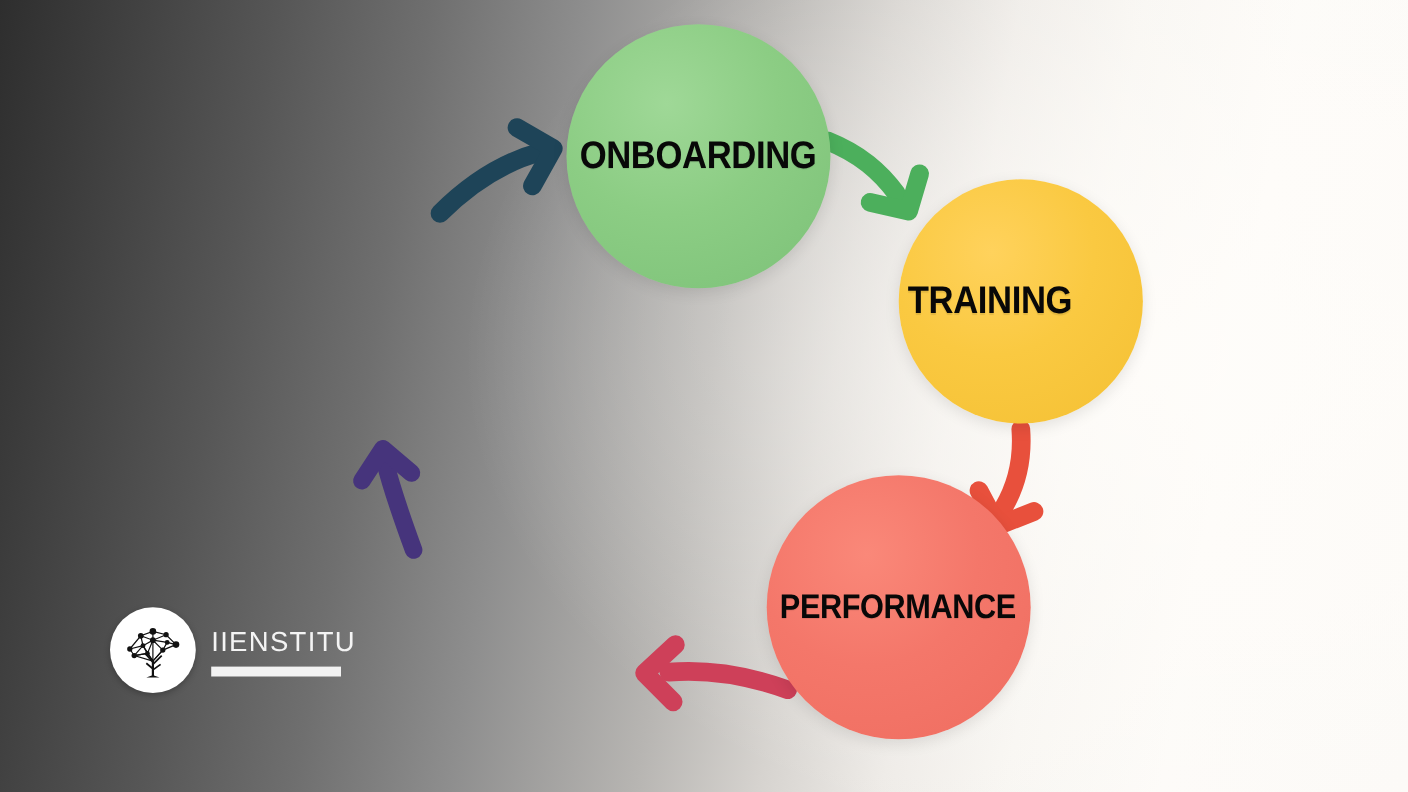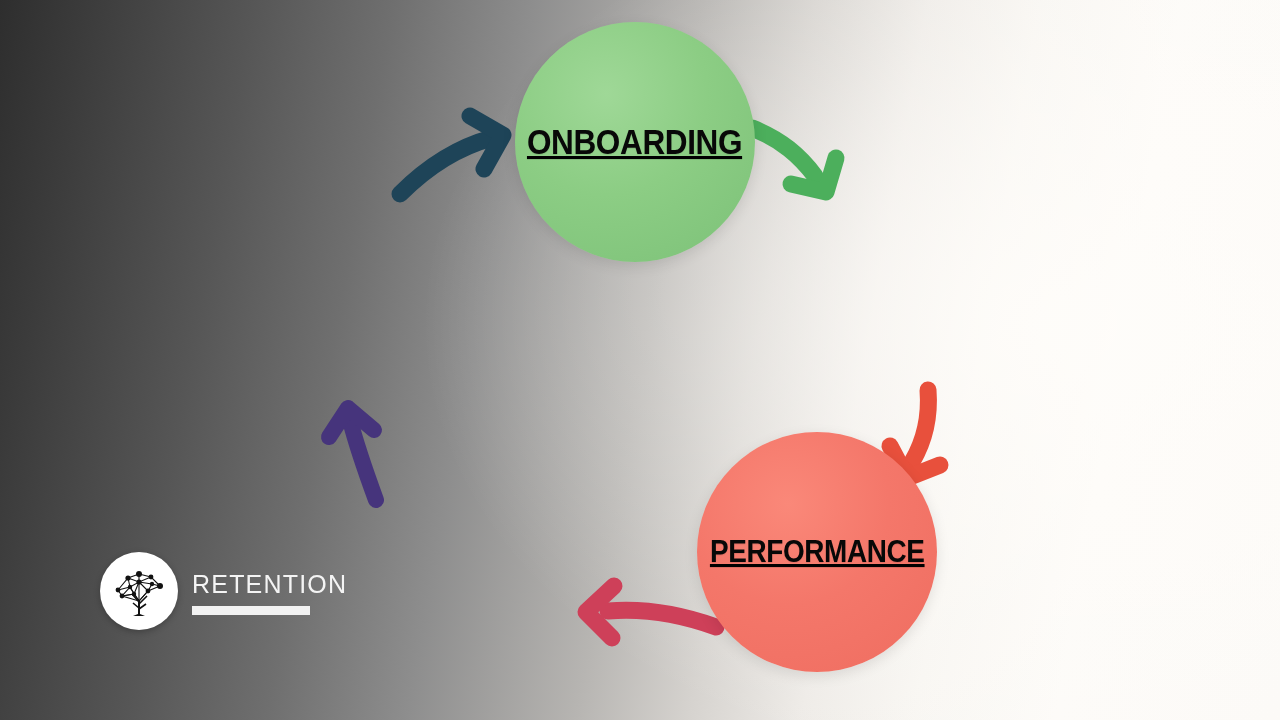--- a/index.html
+++ b/index.html
@@ -38,23 +38,22 @@
         rgba(255,253,250,0.25) 45%,
         rgba(255,253,250,0) 70%);
   }
 
   
   .node {
     position: absolute;
     border-radius: 50%;
     display: flex;
     align-items: center;
-    justify-content: center;
+    justify-content: flex-start;
     box-sizing: border-box;
-    text-decoration: underline;
   }
   .node .label {
     color: #080808;
     font-weight: 700;
     font-family: "Liberation Sans Narrow", "Liberation Sans", sans-serif;
     letter-spacing: -0.4px;
     white-space: nowrap;
     transform: scaleX(0.9);
     text-shadow: 0 1px 1px rgba(0,0,0,0.10);
   }
@@ -166,20 +165,23 @@
       <path d="M 376 500 C 365 470, 356 444, 350 420" fill="none" stroke="#46347c" stroke-width="16" stroke-linecap="round"></path>
       <path d="M 329 437 L 348 408 L 374 430" fill="none" stroke="#46347c" stroke-width="16" stroke-linecap="round" stroke-linejoin="round"></path>
     </g>
   </svg>
 
 
   <div class="node" id="node-onboarding">
     <span class="label">ONBOARDING</span>
   </div>
 
+  <div class="node" id="node-training">
+    <span class="label">TRAINING</span>
+  </div>
 
   <div class="node" id="node-performance">
     <span class="label">PERFORMANCE</span>
   </div>
 
 
   <div id="logo">
     <div id="logo-mark">
       <svg width="62" height="62" viewBox="0 0 62 62" xmlns="http://www.w3.org/2000/svg">
         <g stroke="#111111" stroke-width="1.1" fill="none">
@@ -205,18 +207,18 @@
           <circle cx="44" cy="24" r="2.2"></circle>
           <circle cx="14" cy="36" r="2.4"></circle>
           <circle cx="26" cy="34" r="2.2"></circle>
           <circle cx="40" cy="31" r="2.4"></circle>
         </g>
         <path d="M30.0 41 L30.0 54 L25 56 L37 56 L32.0 54 L32.0 41 Z" fill="#111111"></path>
         <path d="M31 42 L24 34 M31 44 L39 36 M31 48 L25 43 M31 49 L38 44" stroke="#111111" stroke-width="1.6" fill="none"></path>
       </svg>
     </div>
     <div id="logo-text-wrap">
-      <div id="logo-text">RETENTION</div>
+      <div id="logo-text">IIENSTITU</div>
       <div id="logo-rule"></div>
     </div>
   </div>
 
 </div>
 
 </body></html>

